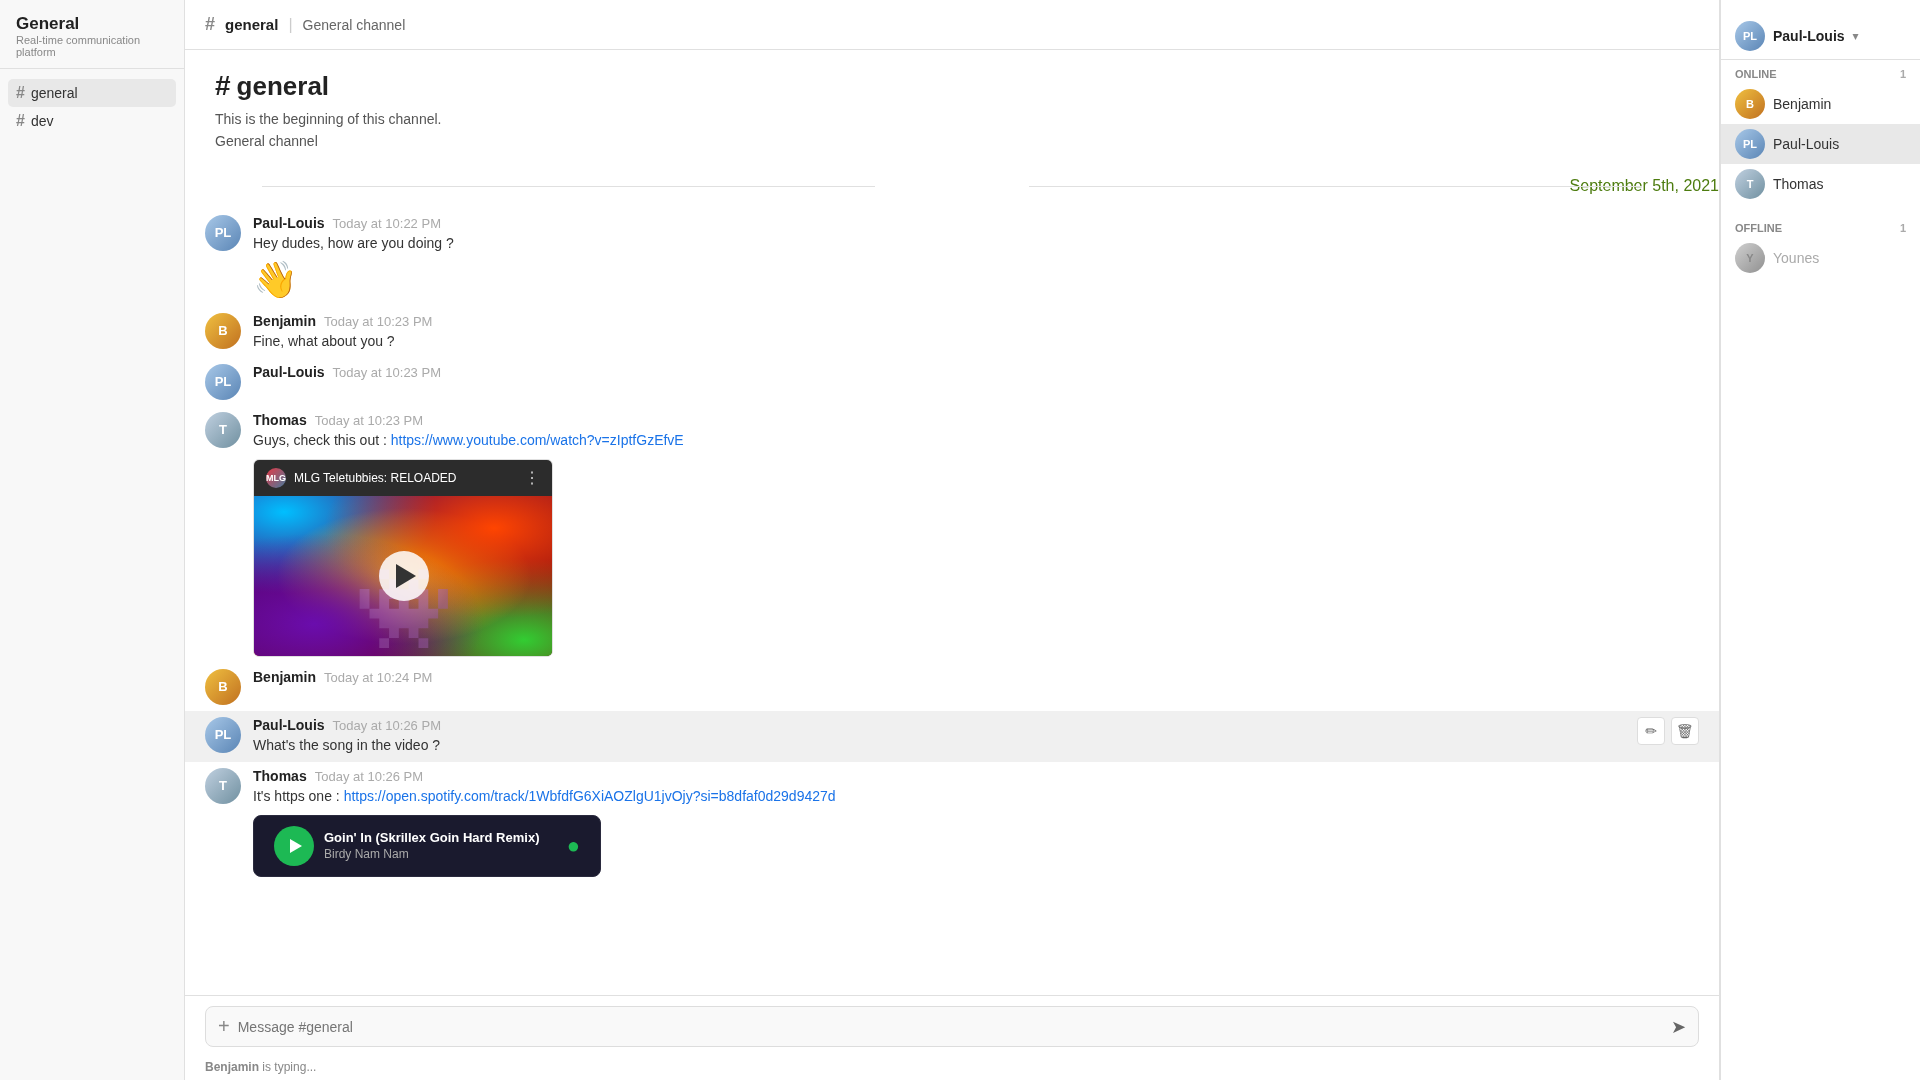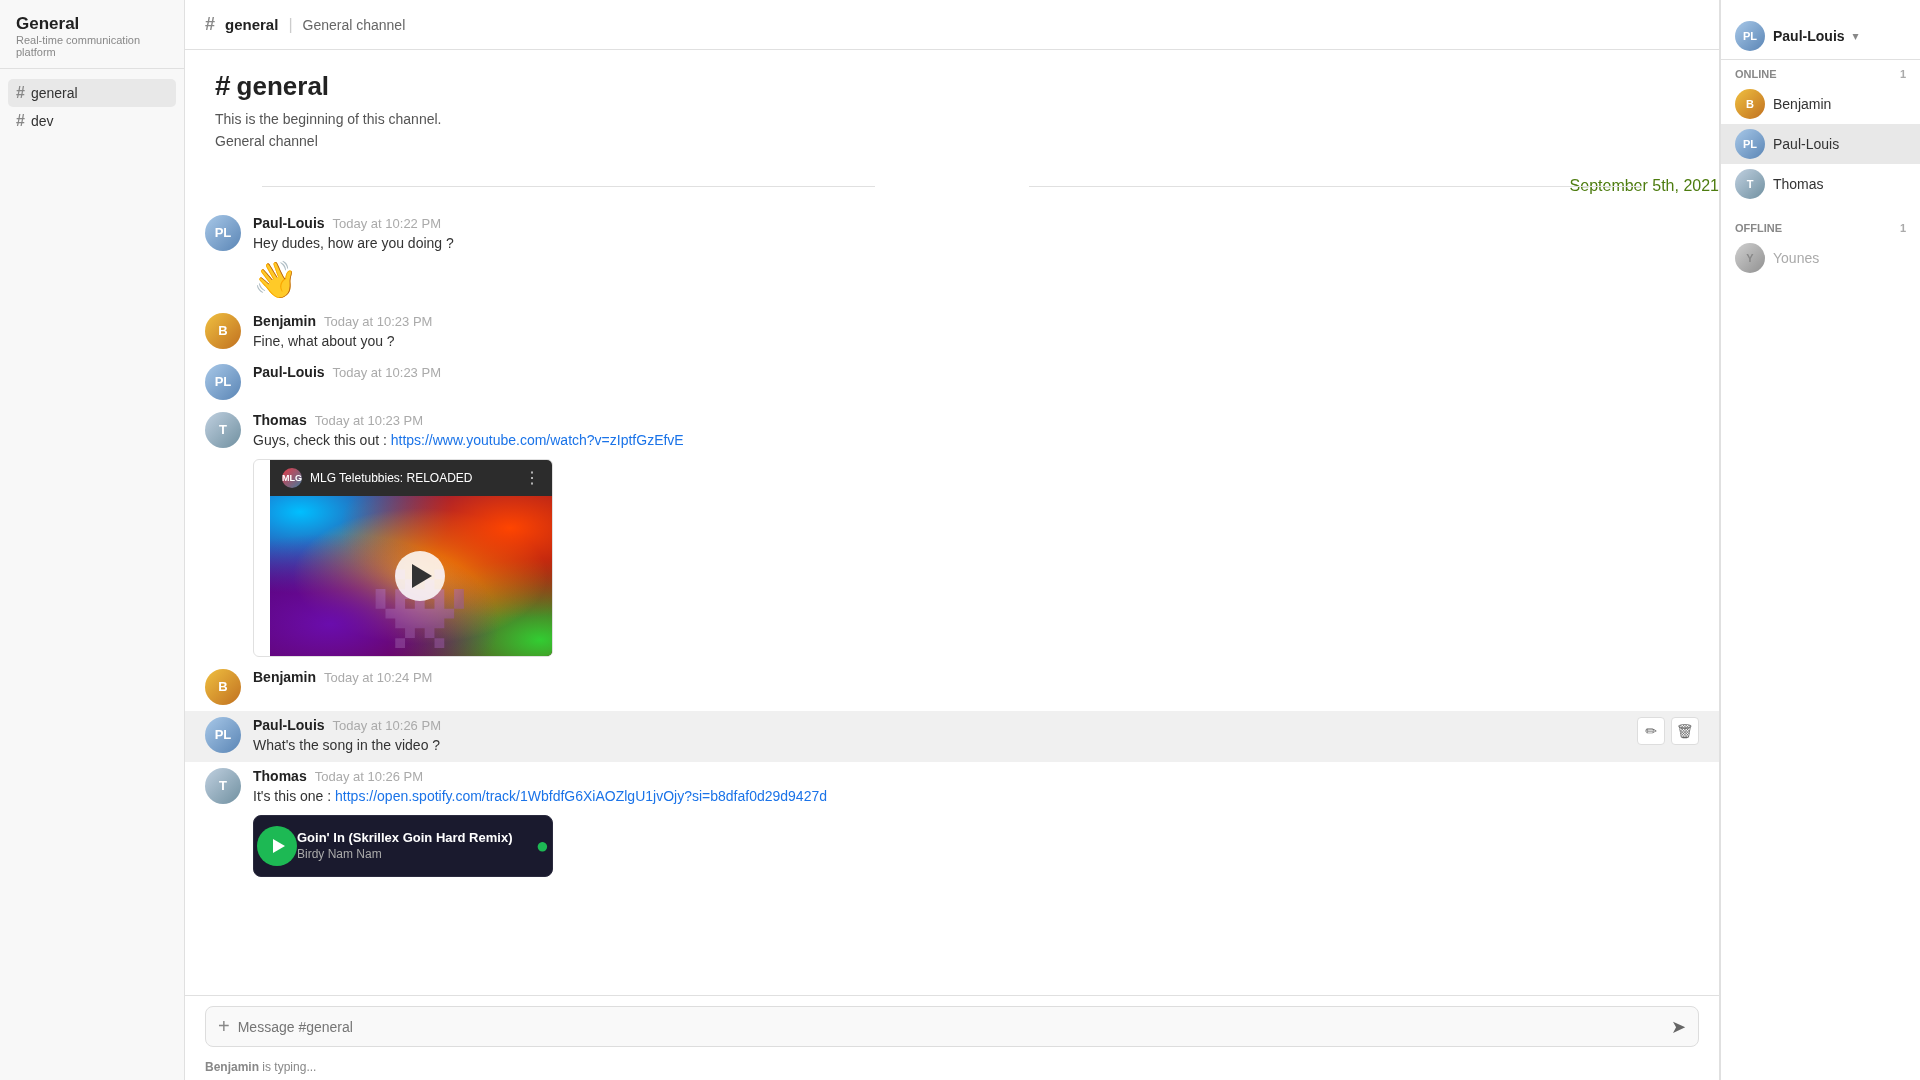--- a/index.html
+++ b/index.html
@@ -197,21 +197,20 @@
       margin-top: 4px;
     }
 
     
     .embed-video {
       margin-top: 8px;
       width: 300px;
       border-radius: 6px;
       overflow: hidden;
       border: 1px solid #e0e0e0;
-      padding-left: 16px;
     }
     .embed-video-header {
       background: #2c2c2c;
       padding: 8px 12px;
       display: flex;
       align-items: center;
       justify-content: space-between;
     }
     .embed-video-title-row {
       display: flex;
@@ -263,27 +262,28 @@
       height: 0;
       border-top: 12px solid transparent;
       border-bottom: 12px solid transparent;
       border-left: 20px solid #333;
       margin-left: 4px;
     }
 
     
     .embed-spotify {
       margin-top: 8px;
-      width: 300px;
+      width: 348px;
       border-radius: 8px;
       overflow: hidden;
       background: #1a1a2e;
       display: flex;
       align-items: center;
-      padding: 10px 3px;
+      padding: 10px 20px;
+      gap: 10px;
       border: 1px solid #2a2a3e;
     }
     .spotify-play-btn {
       width: 40px;
       height: 40px;
       border-radius: 50%;
       background: #1db954;
       display: flex;
       align-items: center;
       justify-content: center;
@@ -664,21 +664,21 @@
     <div class="message-group">
       <div class="avatar avatar-thomas">
         <div class="avatar-thomas-img">T</div>
       </div>
       <div class="message-content">
         <div class="message-header">
           <span class="message-author">Thomas</span>
           <span class="message-time">Today at 10:26 PM</span>
         </div>
         <div class="message-text">
-          <span>It's this one : </span><a href="#">https://open.spotify.com/track/1WbfdfG6XiAOZlgU1jvOjy?si=b8dfaf0d29d9427d</a>
+          <span>It's https one : </span><a href="#">https://open.spotify.com/track/1WbfdfG6XiAOZlgU1jvOjy?si=b8dfaf0d29d9427d</a>
         </div>
 
         <div class="embed-spotify">
           <div class="spotify-play-btn">
             <div class="spotify-play-tri"></div>
           </div>
           <div class="spotify-info">
             <div class="spotify-song">Goin' In (Skrillex Goin Hard Remix)</div>
             <div class="spotify-artist">Birdy Nam Nam</div>
           </div>

